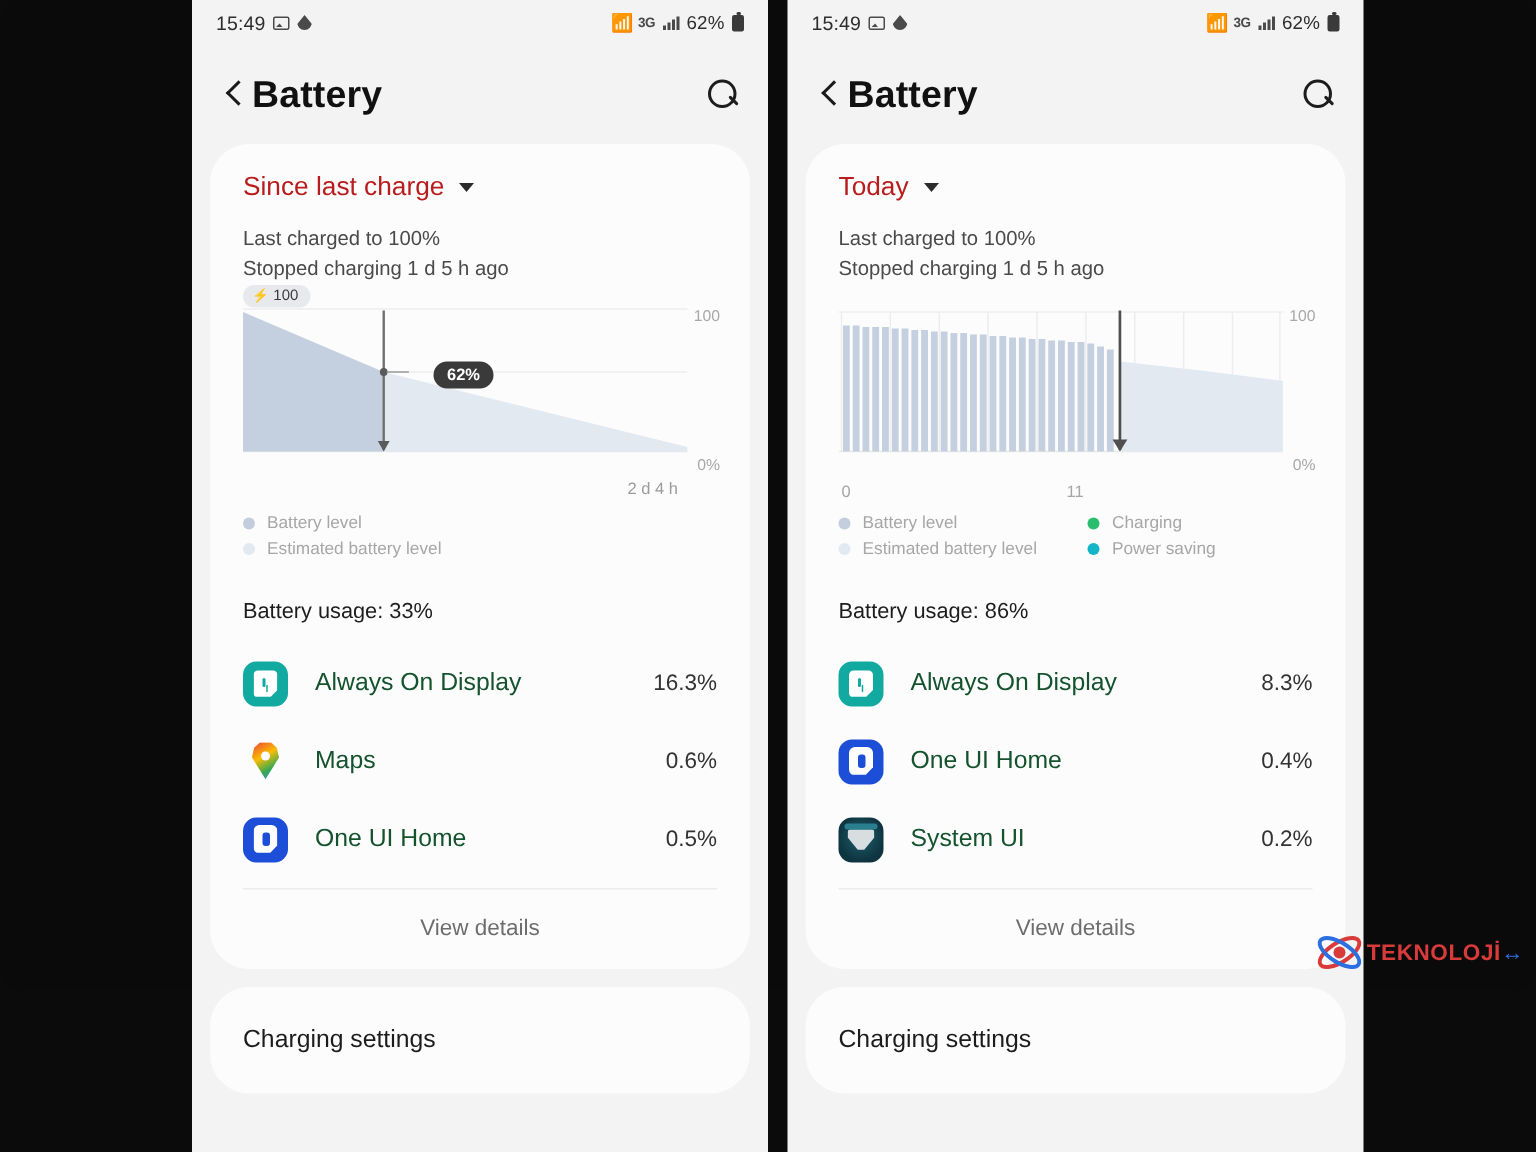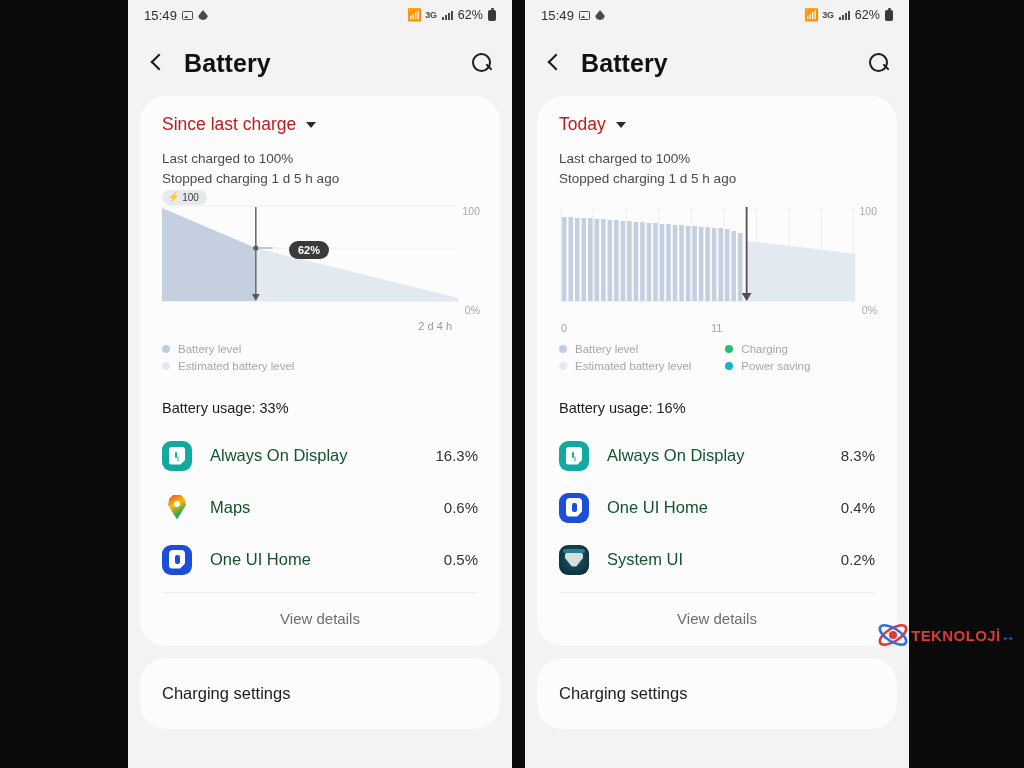--- a/index.html
+++ b/index.html
@@ -56,21 +56,21 @@
     position: relative; background: #3a3a3a;
   }
   .ico-batt::before {
     content:""; position:absolute; top:-3px; left:2px; width:3px; height:2px;
     background:#3a3a3a; border-radius:1px;
   }
 
   
   .appbar {
     height: 66px; display: flex; align-items: center;
-    padding: 0 18px; gap: 16px;
+    padding: 0 18px; 
   }
   .back-chevron {
     width: 22px; height: 22px; position: relative; cursor: pointer; flex: 0 0 auto;
   }
   .back-chevron::before {
     content:""; position:absolute; left:7px; top:4px;
     width: 10px; height: 10px;
     border-left: 2px solid #1a1a1a; border-bottom: 2px solid #1a1a1a;
     transform: rotate(45deg);
   }
@@ -437,21 +437,21 @@
             <span class="dot" style="background:#2bbd6e"></span>
             <span class="legend-text">Charging</span>
           </div>
           <div class="legend-item">
             <span class="dot" style="background:#13b5c8"></span>
             <span class="legend-text">Power saving</span>
           </div>
         </div>
       </div>
 
-      <div class="usage-line">Battery usage: 16%</div>
+      <div class="usage-line">Battery usage: 86%</div>
 
       <div class="applist">
         <div class="app-row">
           <span class="app-icon icon-aod"></span>
           <span class="app-name">Always On Display</span>
           <span class="app-pct">8.3%</span>
         </div>
         <div class="app-row">
           <span class="app-icon icon-home"></span>
           <span class="app-name">One UI Home</span>

